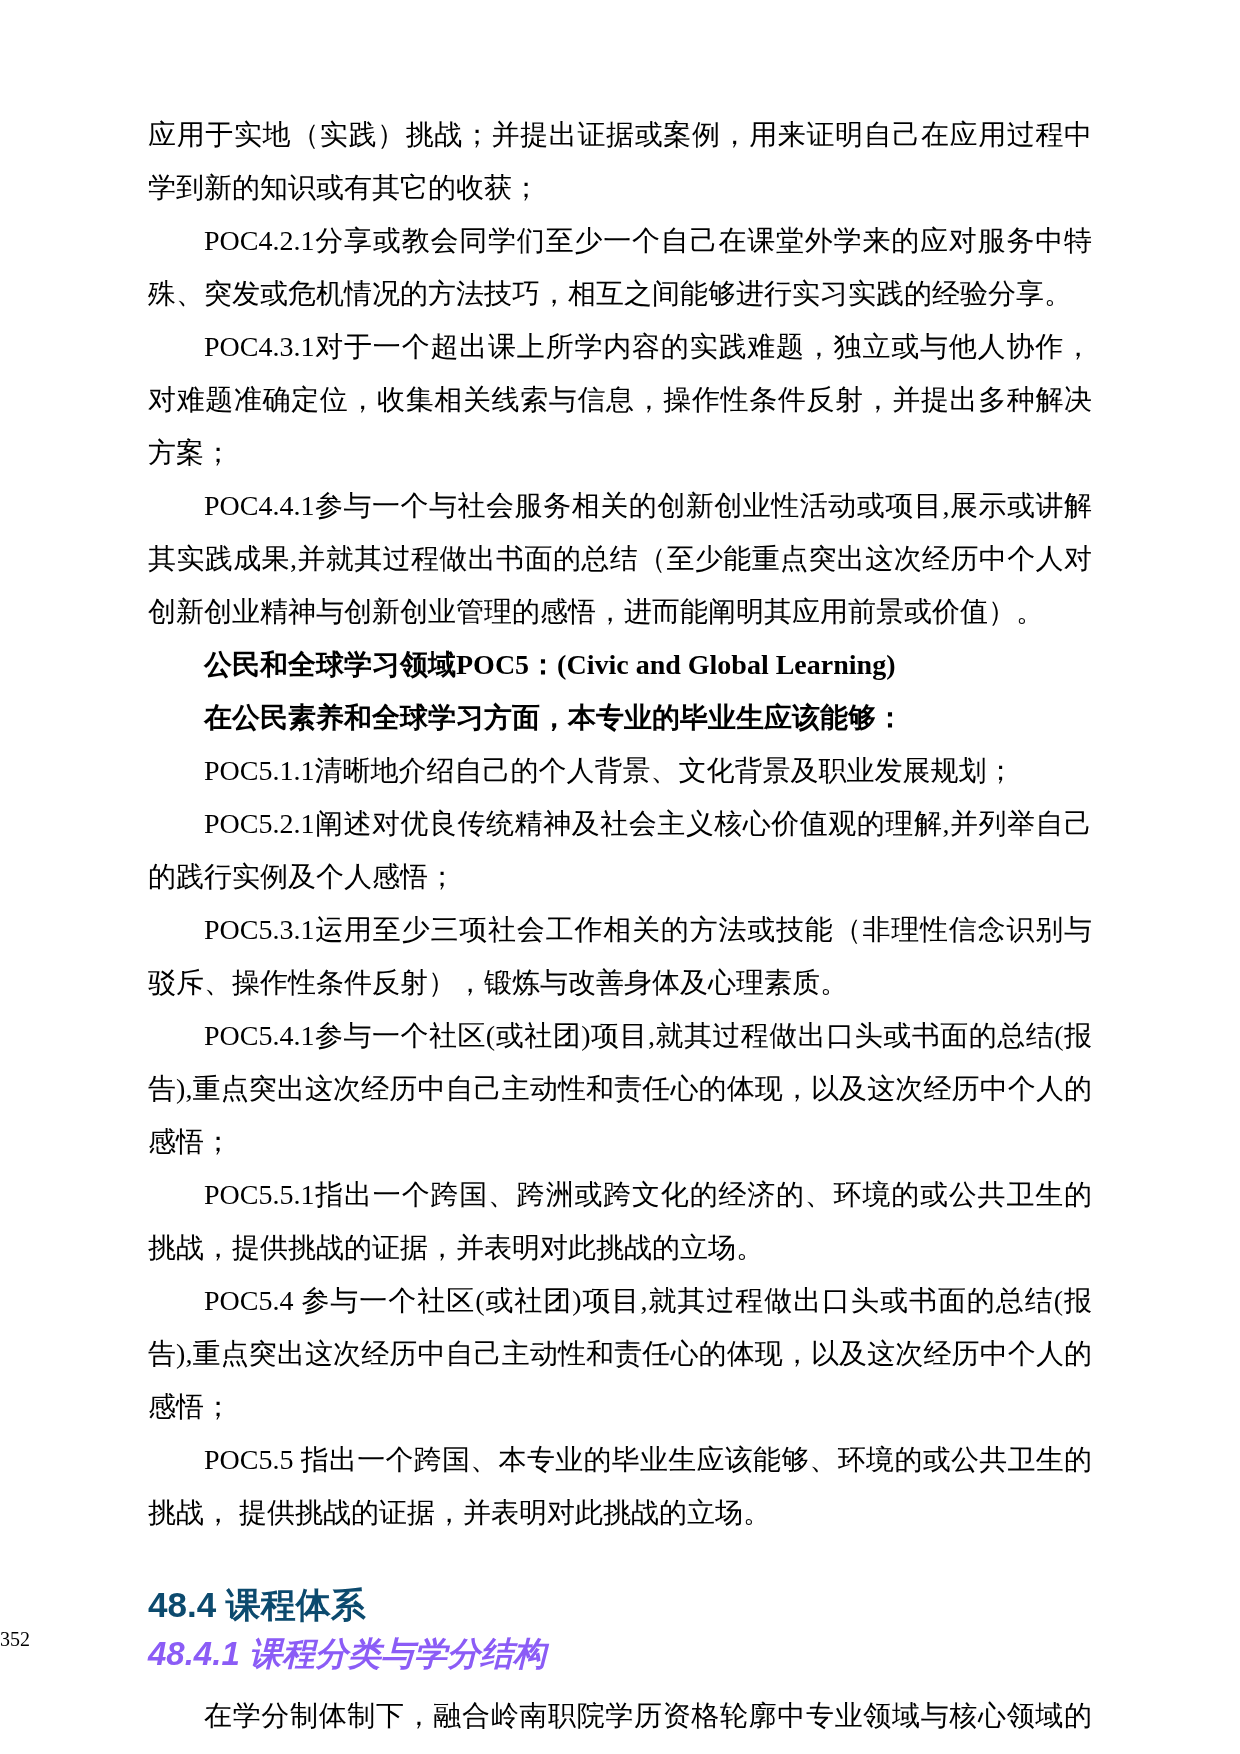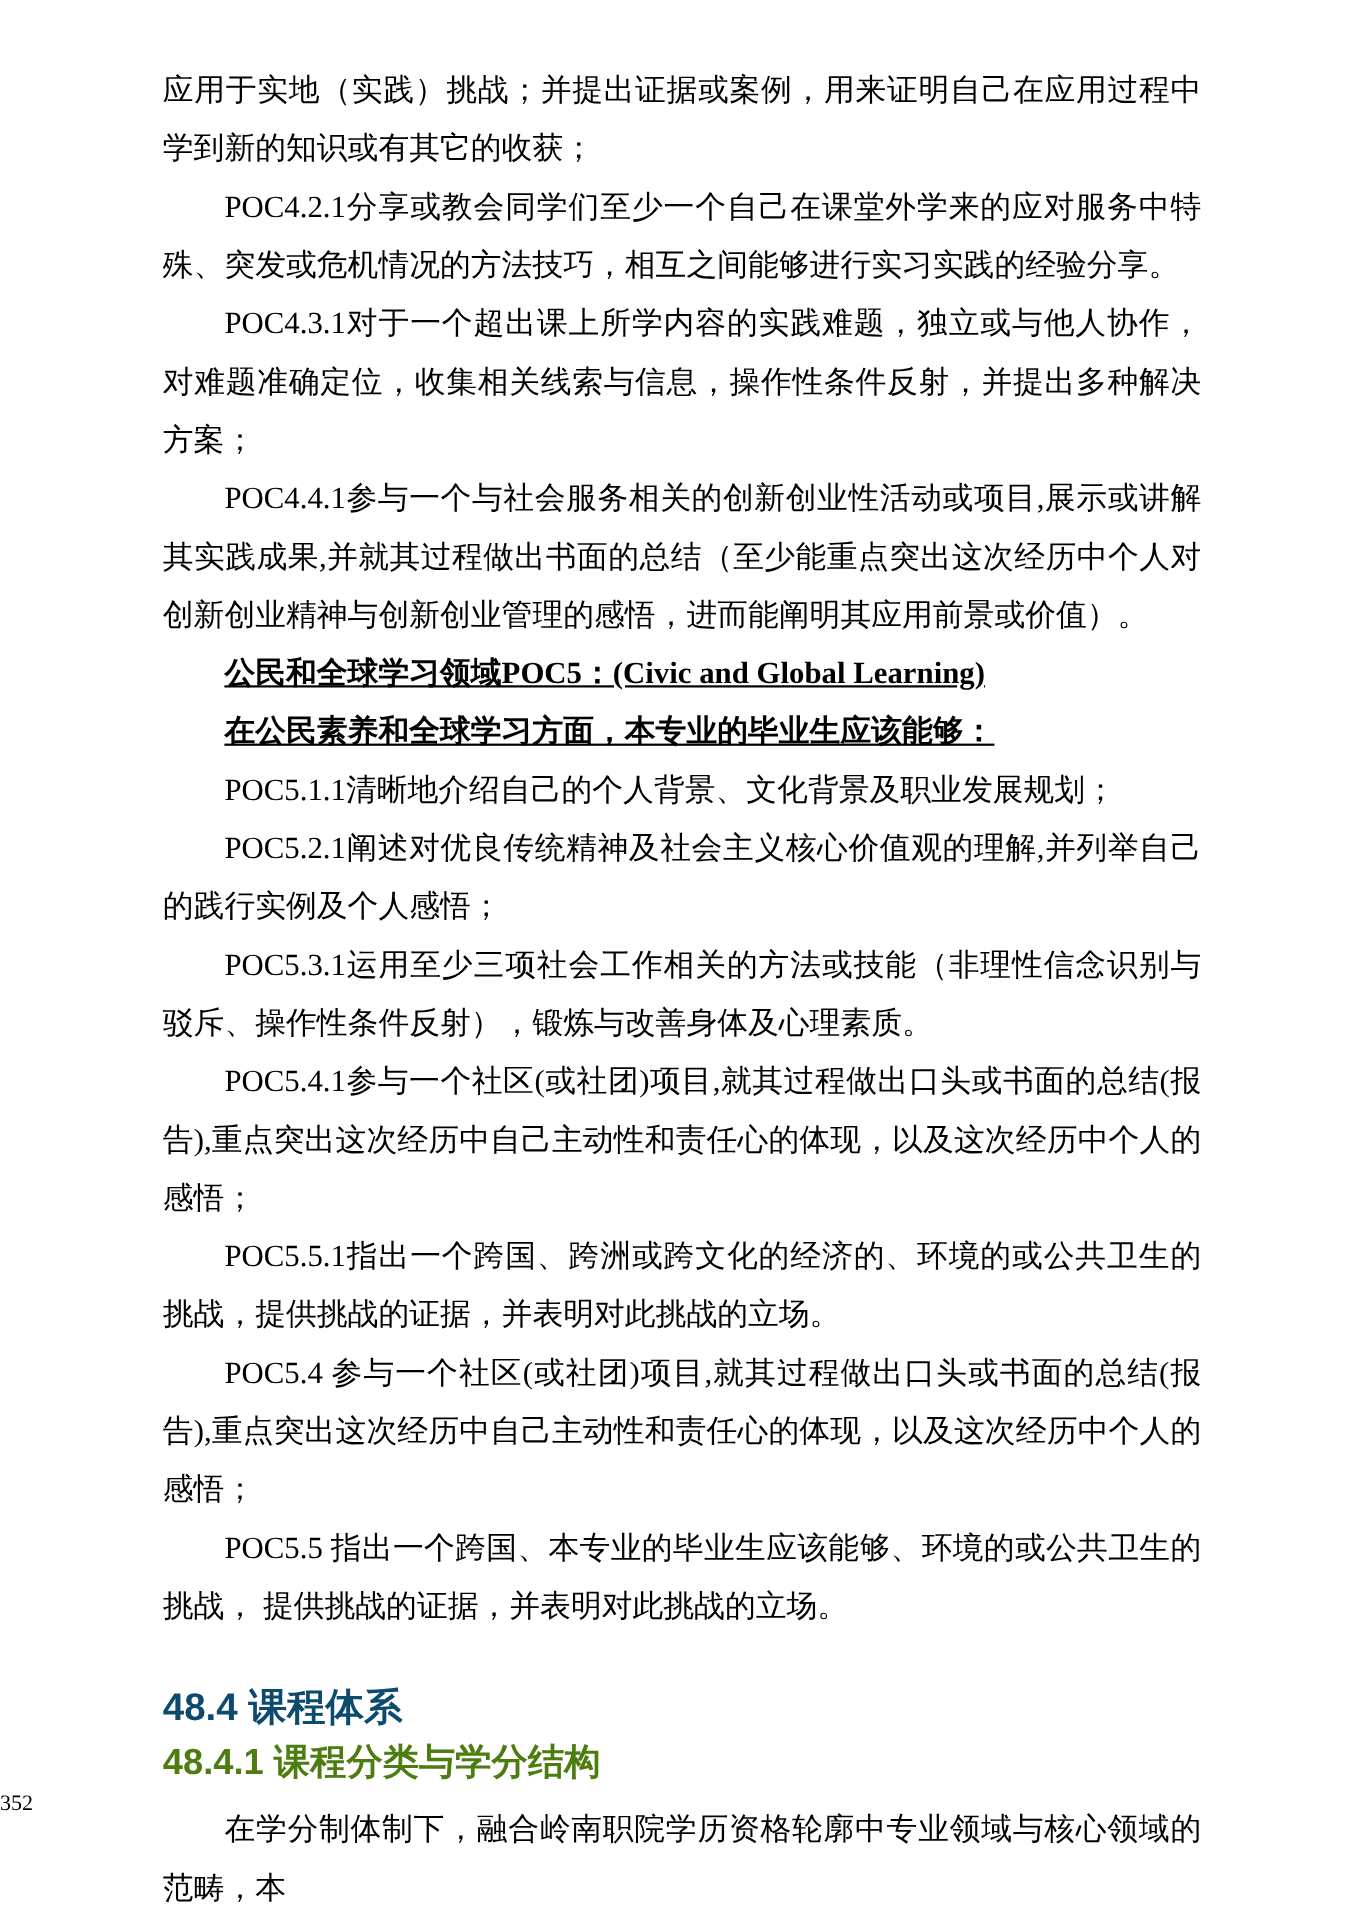--- a/index.html
+++ b/index.html
@@ -6,55 +6,55 @@
     margin: 0;
     padding: 0;
     background: #ffffff;
   }
   .page {
     position: relative;
     width: 1240px;
     height: 1754px;
     background: #ffffff;
     box-sizing: border-box;
-    padding: 56px 148px 0 148px;
+    padding: 108px 148px 0 148px;
     font-family: "Liberation Serif", "DejaVu Serif", serif;
     font-size: 28px;
     line-height: 53px;
     color: #000000;
     overflow: hidden;
   }
   .para {
     margin: 0;
     text-align: justify;
     text-justify: inter-ideograph;
     word-break: break-all;
   }
   .indent {
     text-indent: 56px;
   }
   .bold-para {
     font-weight: bold;
-    text-decoration: underline;
   }
   .h1-heading {
     font-family: "Liberation Sans", "DejaVu Sans", sans-serif;
     font-size: 35px;
     line-height: 44px;
     font-weight: bold;
     margin: 44px 0 0 0;
     color: #0c4a6e;
   }
   .h2-heading {
     font-family: "Liberation Sans", "DejaVu Sans", sans-serif;
     font-size: 33px;
     line-height: 42px;
     font-weight: bold;
     margin: 6px 0 2px 0;
-    color: #4d7c0f;
+    color: #8b5cf6;
+    font-style: italic;
   }
   .body-after-heading {
     margin-top: 14px;
   }
   .page-footer {
     position: absolute;
     left: 0;
     bottom: 100px;
     width: 100%;
     text-align: left;

